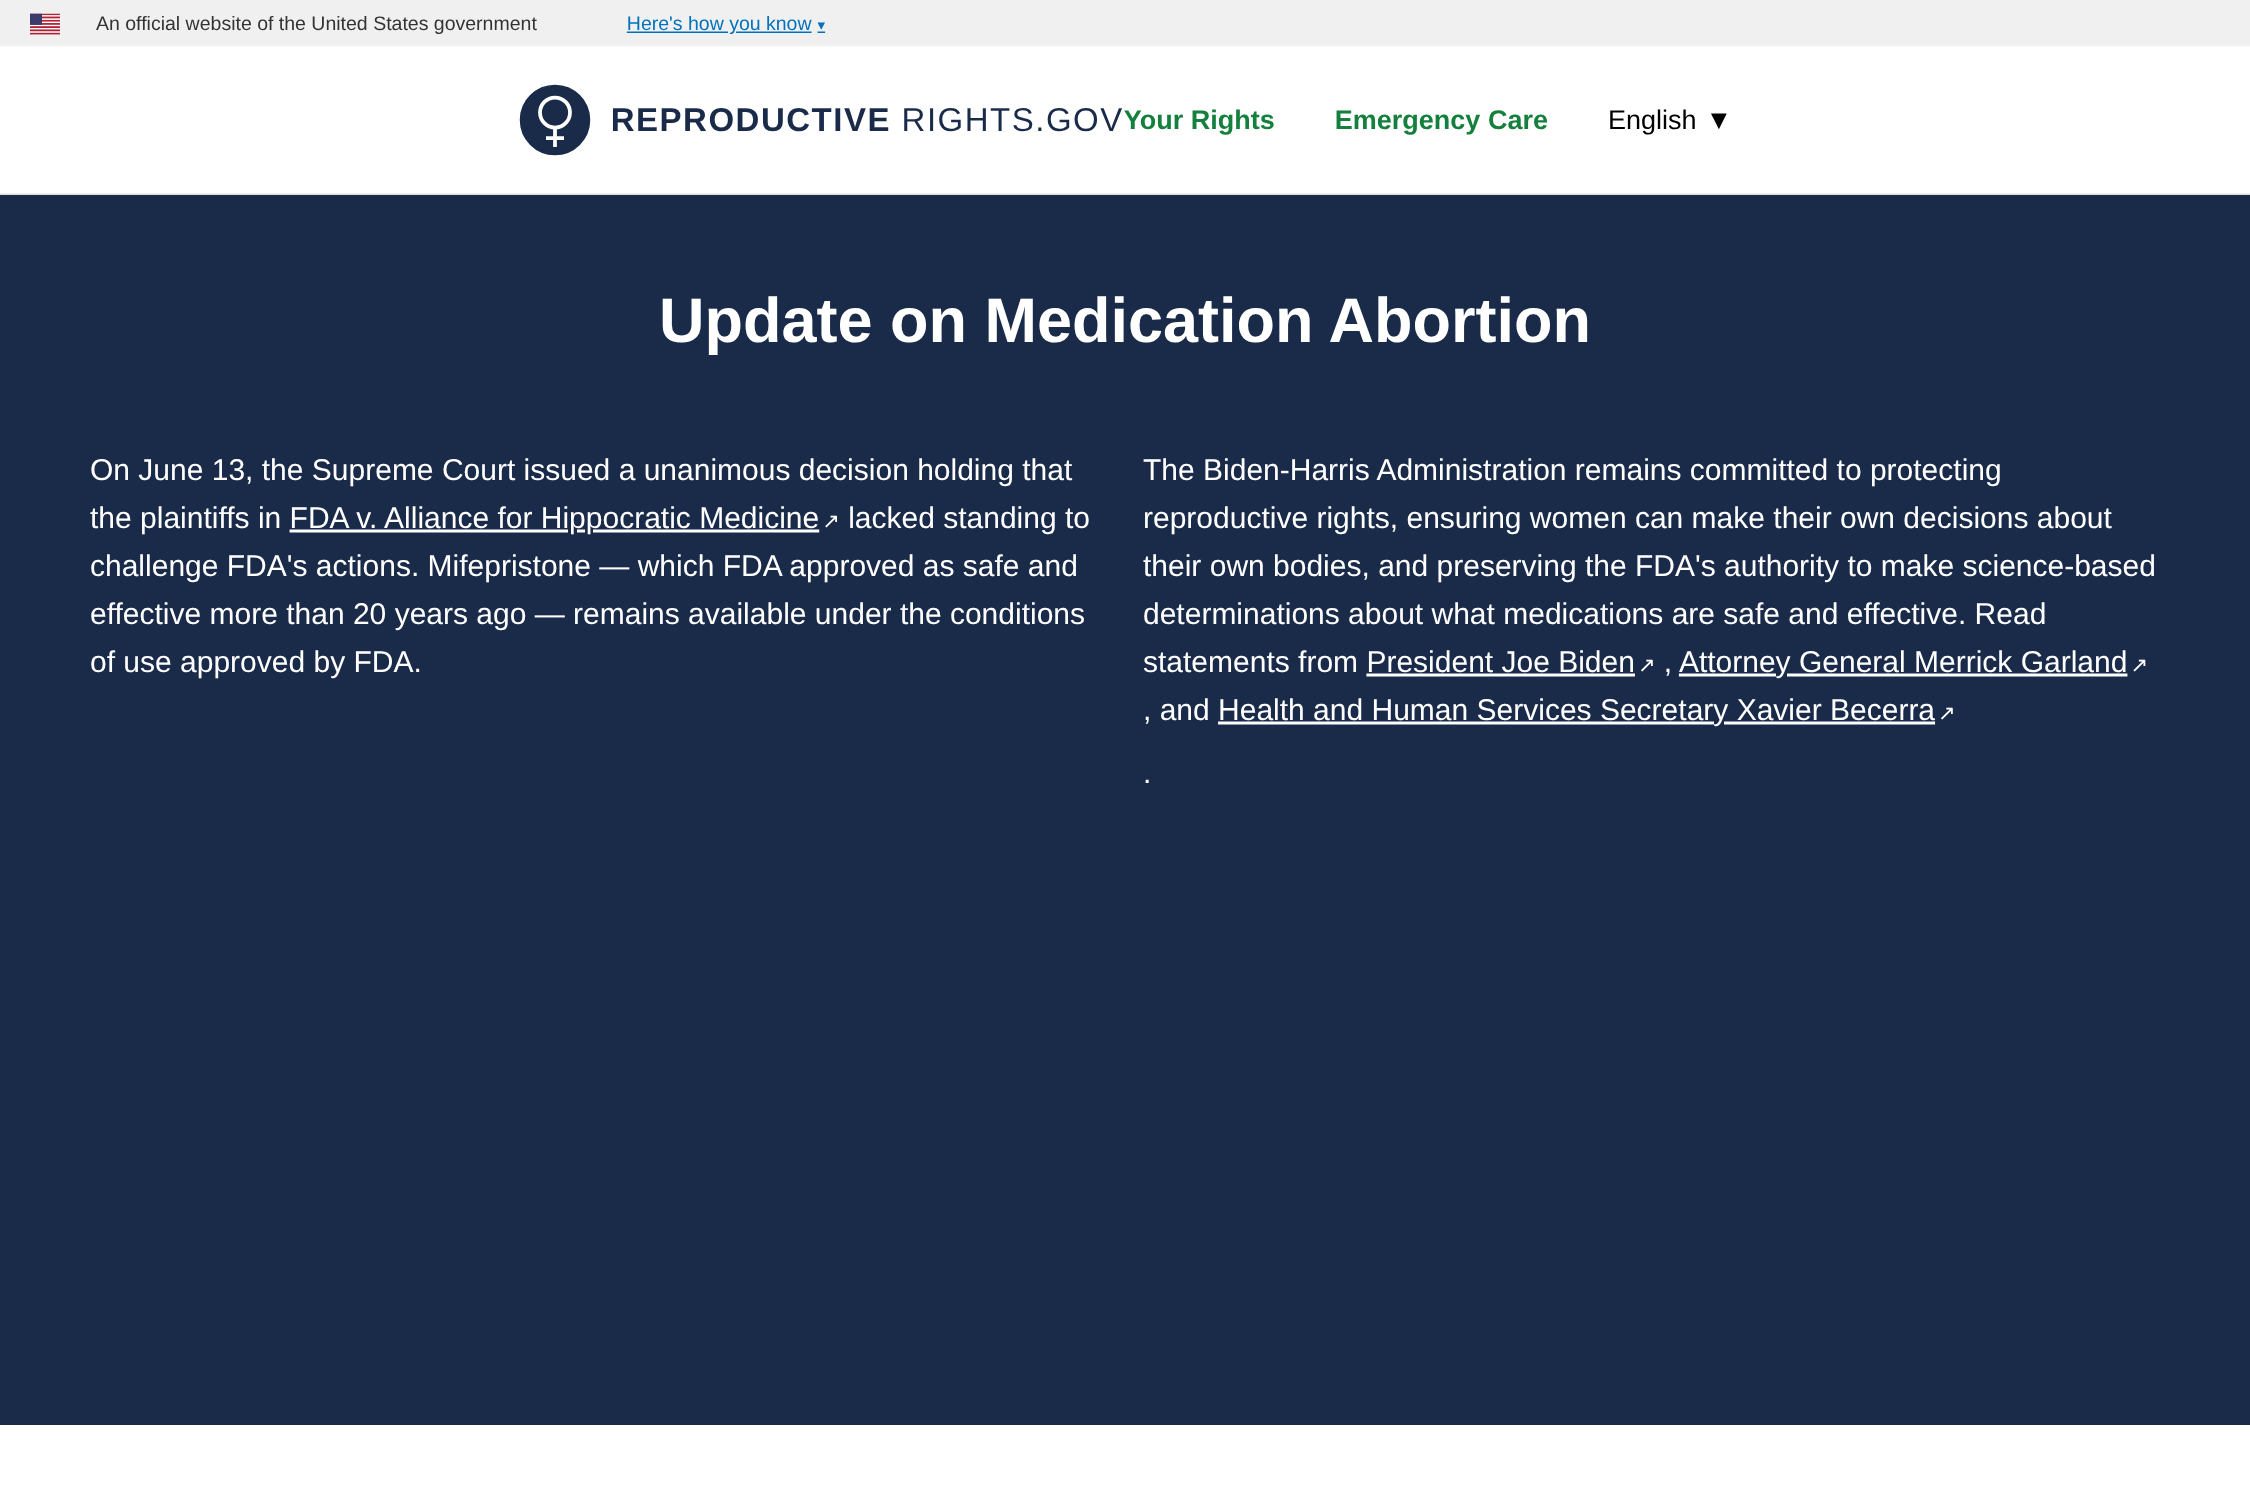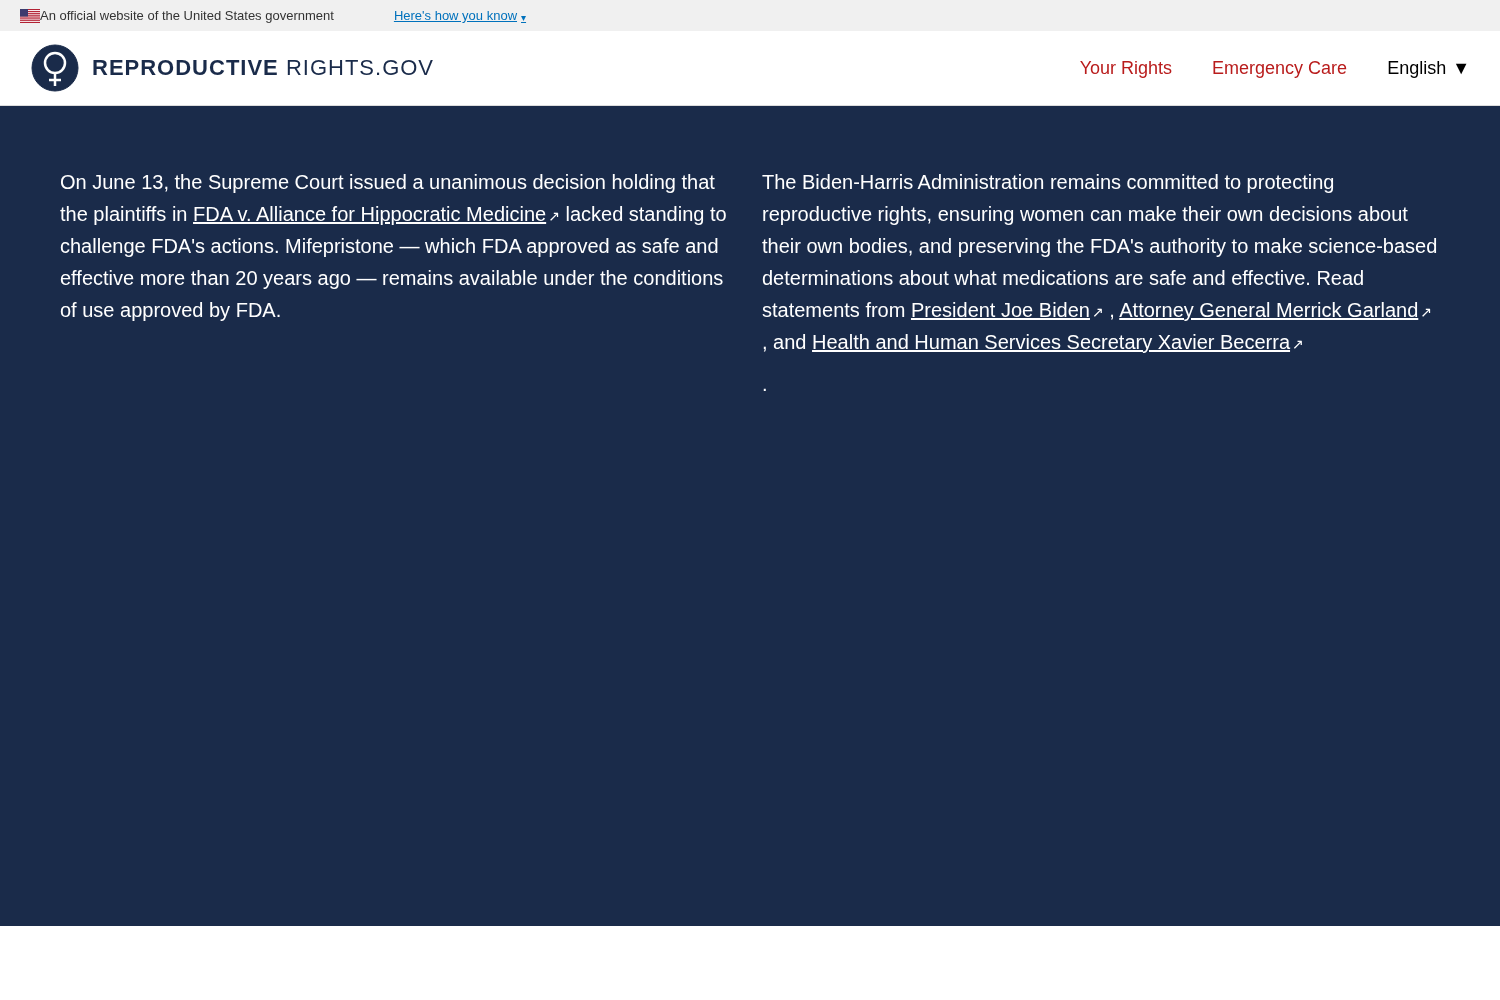--- a/index.html
+++ b/index.html
@@ -22,21 +22,21 @@
       display: flex;
       align-items: center;
       gap: 60px;
       font-size: 13px;
       color: #333;
     }
 
     .gov-banner-left {
       display: flex;
       align-items: center;
-      gap: 0;
+      gap: 24px;
     }
 
     .flag-icon {
       width: 20px;
       height: 14px;
       display: inline-block;
     }
 
     .gov-banner-link {
       color: #0071bc;
@@ -48,24 +48,24 @@
     }
 
     .chevron-down {
       font-size: 10px;
     }
 
     
     .site-header {
       background: #fff;
       border-bottom: 1px solid #ddd;
-      padding: 12px 30px;
-      display: flex;
-      align-items: center;
-      justify-content: space-between;
+      padding: 24px 30px;
+      display: flex;
+      align-items: center;
+      justify-content: center;
     }
 
     .logo-area {
       display: flex;
       align-items: center;
       gap: 12px;
     }
 
     .logo-icon {
       width: 50px;
@@ -88,24 +88,24 @@
       color: #1a2b4a;
     }
 
     .nav-links {
       display: flex;
       align-items: center;
       gap: 40px;
     }
 
     .nav-link {
-      color: #b91c1c;
+      color: #15803d;
       text-decoration: none;
       font-size: 18px;
-      font-weight: 400;
+      font-weight: 700;
       cursor: pointer;
     }
 
     .lang-selector {
       display: flex;
       align-items: center;
       gap: 6px;
       font-size: 18px;
       font-weight: 500;
       color: #000000;
@@ -206,20 +206,21 @@
     <a class="nav-link">Your Rights</a>
     <a class="nav-link">Emergency Care</a>
     <div class="lang-selector">
       <span>English</span>
       <span>▼</span>
     </div>
   </nav>
 </header>
 
 <main class="hero">
+  <h1 class="hero-title">Update on Medication Abortion</h1>
 
   <div class="hero-columns">
 
     <div class="hero-col">
       <p>
         <span>On June 13, the Supreme Court issued a unanimous decision holding that the plaintiffs in </span><a href="#"><span>FDA v. Alliance for Hippocratic Medicine</span><span class="external-link-icon">↗︎</span></a><span>  lacked standing to challenge FDA's actions. Mifepristone — which FDA approved as safe and effective more than 20 years ago — remains available under the conditions of use approved by FDA.</span>
       </p>
     </div>
 
     <div class="hero-col">

